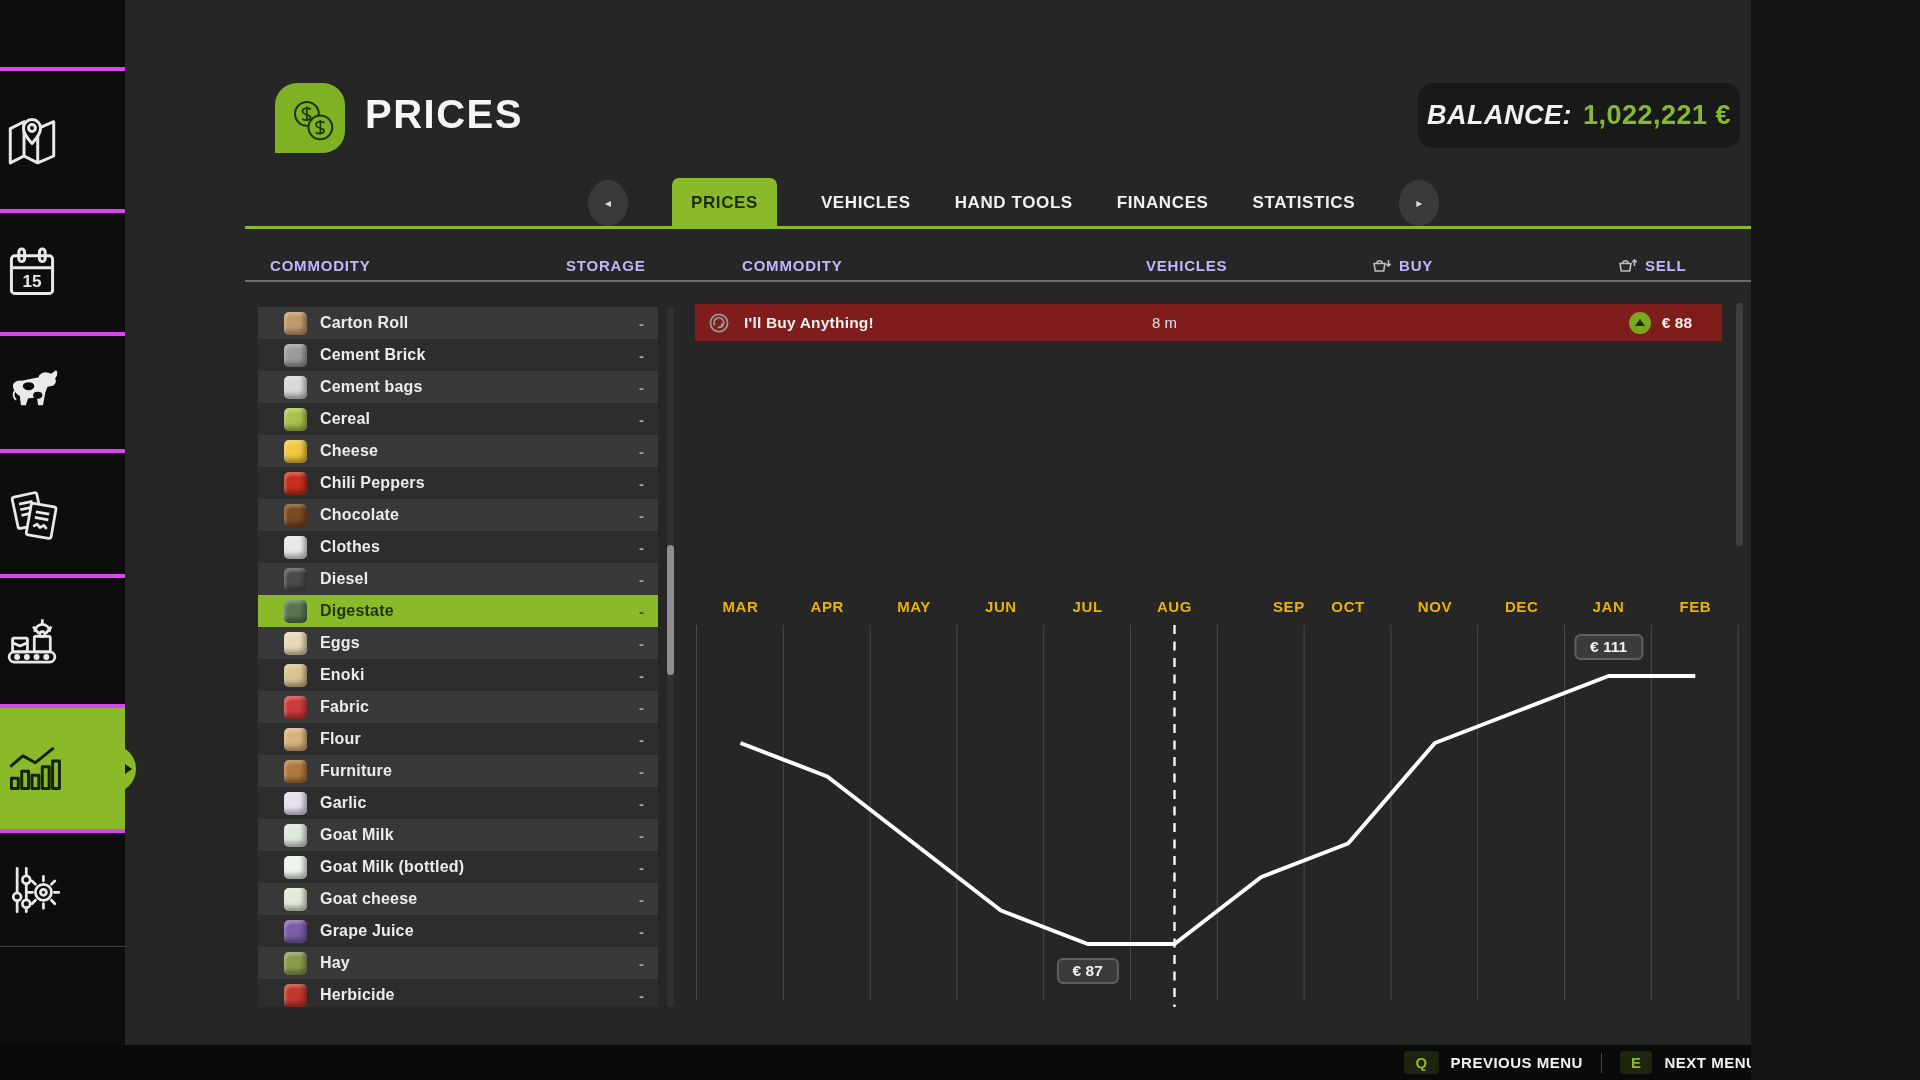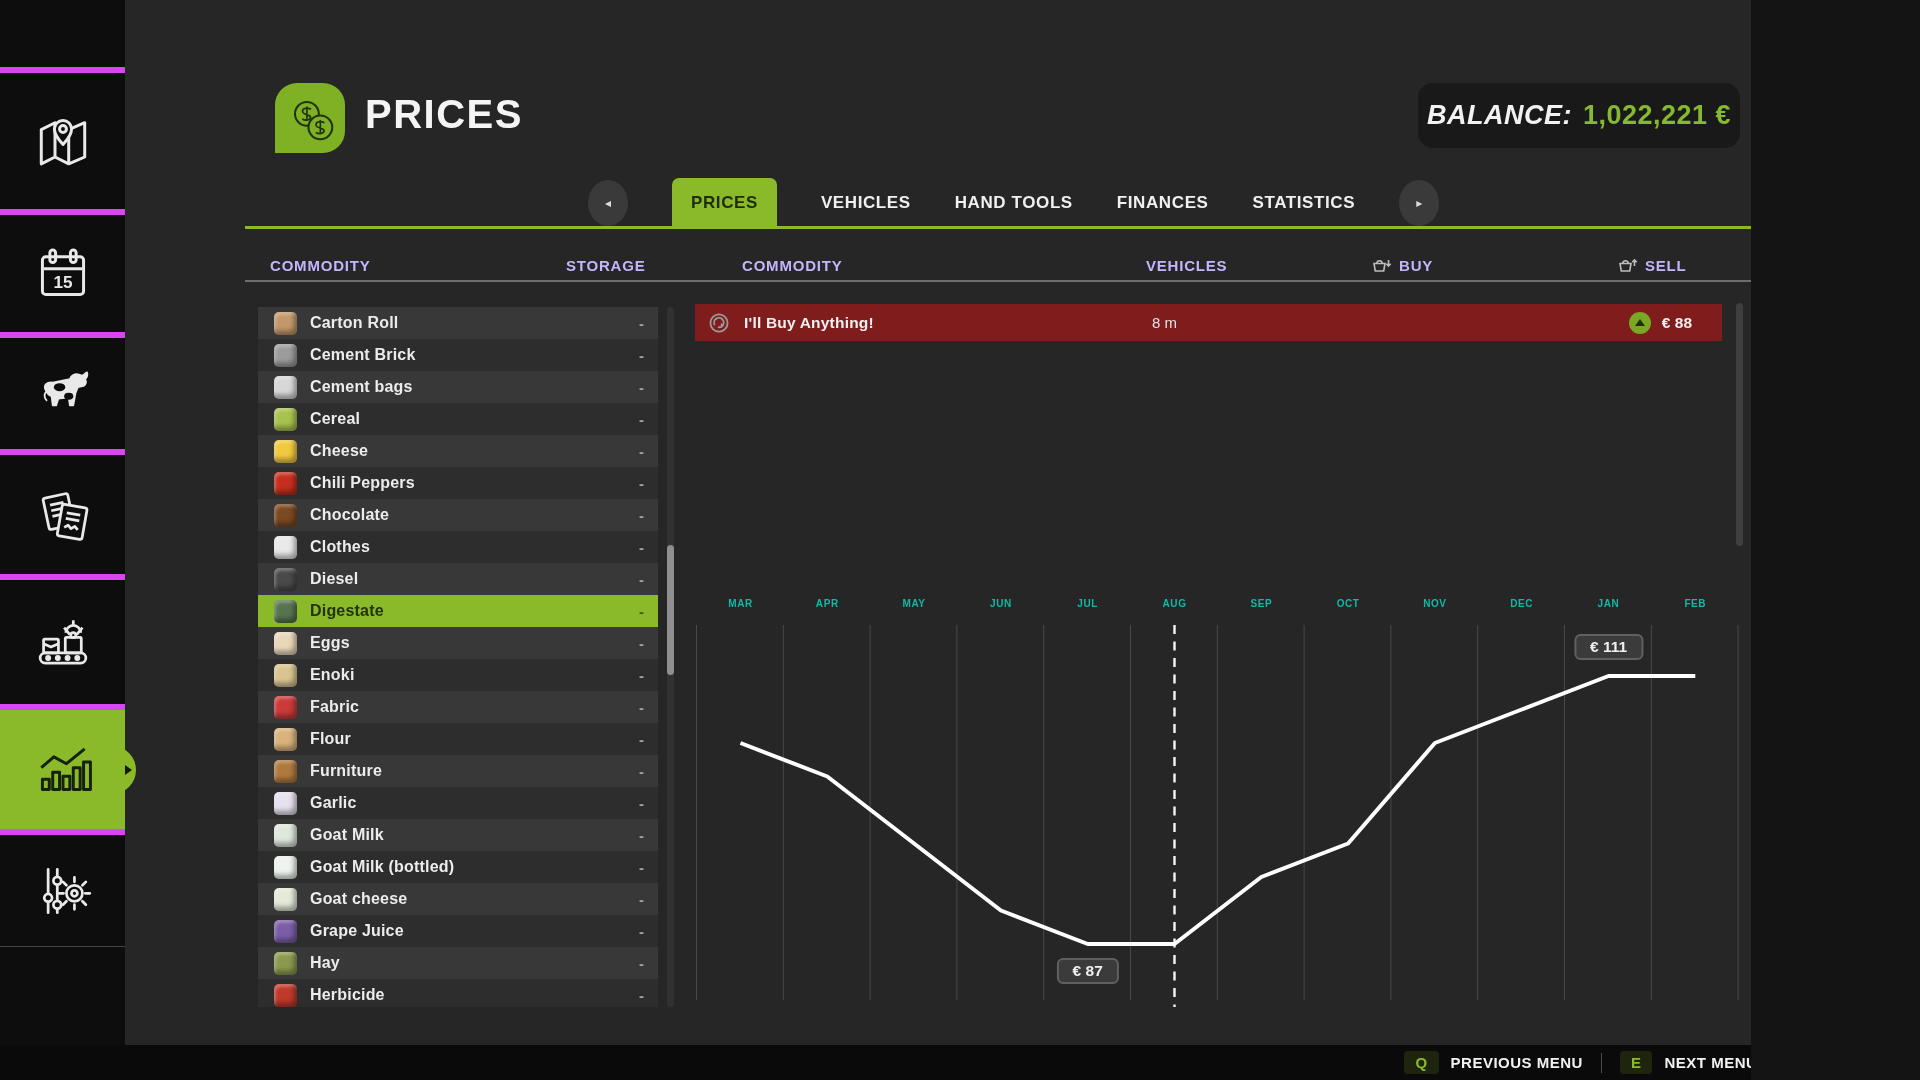--- a/index.html
+++ b/index.html
@@ -2,21 +2,21 @@
 <html><head>
 <meta charset="utf-8">
 <style>
   html,body{margin:0;padding:0;background:#141414;}
   *{box-sizing:border-box;font-family:"Liberation Sans","DejaVu Sans",sans-serif;}
   .screen{position:relative;width:1751px;height:1080px;background:#262626;overflow:hidden;}
 
   
   .sidebar{position:absolute;left:0;top:0;width:125px;height:1045px;background:#0d0d0d;z-index:5;}
   .sb-spacer-top{height:67px;}
-  .sb-item{position:relative;display:flex;align-items:center;justify-content:center;border-top:6px solid #d946ef;}
+  .sb-item{position:relative;display:flex;align-items:center;border-top:4px solid #d946ef;}
   .sb-item.active{background:#8aba2a;}
   .sb-icon{width:64px;height:64px;display:block;}
   .sb-icon svg{width:100%;height:100%;}
   .sb-bump{position:absolute;right:-11px;top:50%;transform:translateY(-50%);width:24px;height:48px;background:#8aba2a;border-radius:0 24px 24px 0;}
   .sb-tri{position:absolute;right:-7px;top:50%;transform:translateY(-50%);width:0;height:0;border-top:5px solid transparent;border-bottom:5px solid transparent;border-left:7px solid #111c02;}
   .sb-spacer-bottom{border-top:1px solid #424242;}
 
   
   .app-tile{position:absolute;left:275px;top:83px;width:70px;height:70px;background:#7fb124;border-radius:22px 22px 22px 0;display:flex;align-items:center;justify-content:center;}
   .app-tile svg{width:58px;height:58px;}
@@ -33,21 +33,21 @@
   .tab.active{background:#8aba2a;color:#1d2c04;padding:0 19px;border-radius:7px 7px 0 0;}
   .tab-underline{position:absolute;left:245px;top:226px;width:1530px;height:3px;background:#8aba2a;}
 
   
   .th{position:absolute;top:257px;font-size:15px;font-weight:700;letter-spacing:0.8px;color:#c4b5fd;display:flex;align-items:center;gap:7px;}
   .th svg{width:20px;height:16px;display:block;}
   .head-underline{position:absolute;left:245px;top:280px;width:1530px;height:2px;background:#6e6e6e;}
 
   
   .clist{position:absolute;left:258px;top:307px;width:400px;height:700px;overflow:hidden;}
-  .row{height:32px;display:flex;align-items:center;padding:0 14px 0 16px;gap:13px;}
+  .row{height:32px;display:flex;align-items:center;padding:0 14px 0 26px;gap:13px;}
   .row:nth-child(odd){background:#383838;}
   .row:nth-child(even){background:#2d2d2d;}
   .row.selected{background:#8aba2a;}
   .c-icon{width:23px;height:23px;border-radius:5px;flex:0 0 auto;box-shadow:inset -3px -4px 5px rgba(0,0,0,.38),inset 2px 3px 3px rgba(255,255,255,.28);}
   .c-name{flex:1;font-size:16px;font-weight:700;color:#ececec;letter-spacing:0.2px;white-space:nowrap;overflow:hidden;}
   .row.selected .c-name{color:#233303;}
   .c-val{font-size:15px;font-weight:700;color:#a5a5a5;}
   .row.selected .c-val{color:#3f5310;}
   .list-track{position:absolute;left:667px;top:307px;width:7px;height:700px;background:#313131;border-radius:4px;}
   .list-thumb{position:absolute;left:0;top:238px;width:7px;height:130px;background:#8f8f8f;border-radius:4px;}
@@ -59,21 +59,21 @@
   .st-name{margin-left:14px;font-size:15.5px;font-weight:700;color:#f0f0f0;letter-spacing:0.2px;}
   .st-dist{position:absolute;left:457px;font-size:15px;font-weight:500;color:#e3e3e3;}
   .st-price{position:absolute;right:30px;display:flex;align-items:center;gap:11px;}
   .trend{width:22px;height:22px;border-radius:50%;background:#79a922;display:inline-flex;align-items:center;justify-content:center;}
   .trend::after{content:"";border-left:5px solid transparent;border-right:5px solid transparent;border-bottom:7px solid #1f2e05;margin-bottom:1px;}
   .st-amt{font-size:15.5px;font-weight:700;color:#f0f0f0;}
   .panel-scroll{position:absolute;left:1736px;top:303px;width:7px;height:243px;background:#3f3f3f;border-radius:4px;}
 
   
   .chart{position:absolute;left:695px;top:598px;width:1050px;height:430px;}
-  .month{position:absolute;top:0;width:87px;text-align:center;font-size:10px;font-weight:700;letter-spacing:0.6px;color:#14b8a6;}
+  .month{position:absolute;top:0;width:87px;text-align:center;font-size:15px;font-weight:700;letter-spacing:0.6px;color:#eab308;}
   .chart svg.plot{position:absolute;left:0;top:0;}
   .chart-badge{position:absolute;transform:translateX(-50%);background:#3b3b3b;border:2px solid #606060;border-radius:6px;padding:2px 14px;font-size:15.5px;font-weight:600;color:#f0f0f0;white-space:nowrap;}
 
   
   .footer{position:absolute;left:0;top:1045px;width:1920px;height:35px;background:#0a0a0a;z-index:6;}
   .hints{position:absolute;right:14px;top:0;height:35px;display:flex;align-items:center;gap:13px;}
   .hint{display:flex;align-items:center;gap:12px;}
   .key{background:#1e250f;color:#8aba2a;font-size:15px;font-weight:700;padding:3px 11px;border-radius:4px;letter-spacing:0.5px;}
   .hlabel{font-size:15px;font-weight:700;color:#f2f2f2;letter-spacing:0.5px;}
   .sep{width:1px;height:20px;background:#4a4a4a;margin:0 5px;}
@@ -273,21 +273,21 @@
     </div>
   <div class="panel-scroll"></div>
 
   <div class="chart">
       <div class="month" style="left: 2px;">MAR</div>
       <div class="month" style="left: 88.8px;">APR</div>
       <div class="month" style="left: 175.6px;">MAY</div>
       <div class="month" style="left: 262.4px;">JUN</div>
       <div class="month" style="left: 349.2px;">JUL</div>
       <div class="month" style="left: 436px;">AUG</div>
-      <div class="month" style="left: 522.8px;">SEP</div>
+      <div class="month" style="left: 522.8px; text-align: right;">SEP</div>
       <div class="month" style="left: 609.6px;">OCT</div>
       <div class="month" style="left: 696.4px;">NOV</div>
       <div class="month" style="left: 783.2px;">DEC</div>
       <div class="month" style="left: 870px;">JAN</div>
       <div class="month" style="left: 956.8px;">FEB</div>
       <svg class="plot" width="1050" height="430" viewBox="0 0 1050 430">
         <line x1="1.5" x2="1.5" y1="27" y2="402" stroke="#494949" stroke-width="1"></line>
         <line x1="88.3" x2="88.3" y1="27" y2="402" stroke="#494949" stroke-width="1"></line>
         <line x1="175.1" x2="175.1" y1="27" y2="402" stroke="#494949" stroke-width="1"></line>
         <line x1="261.9" x2="261.9" y1="27" y2="402" stroke="#494949" stroke-width="1"></line>

